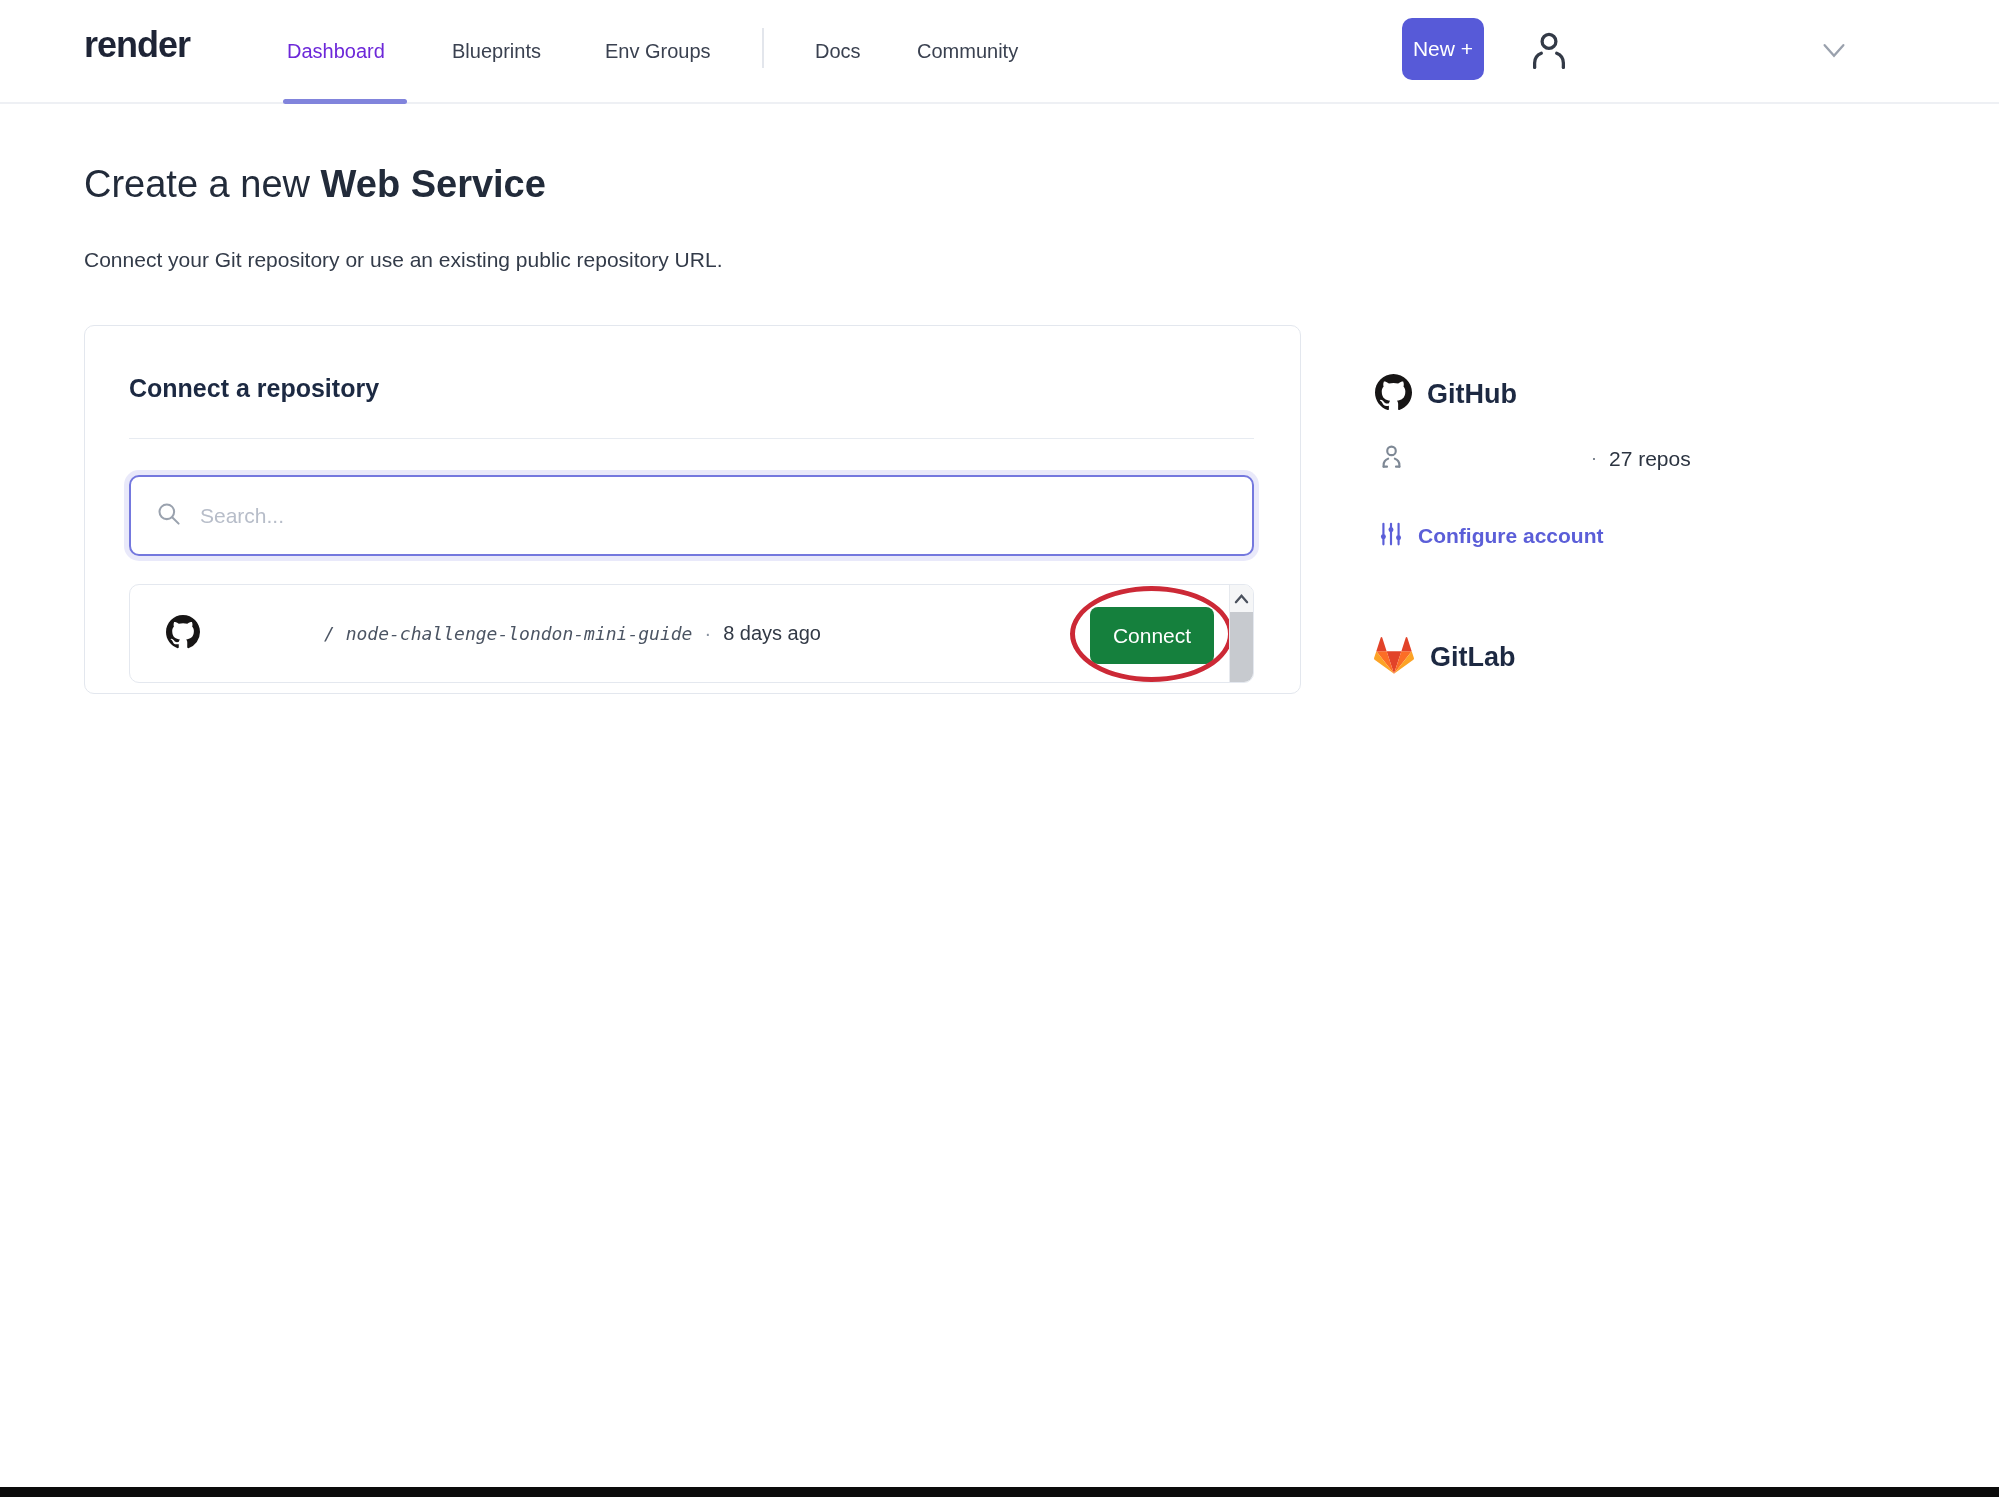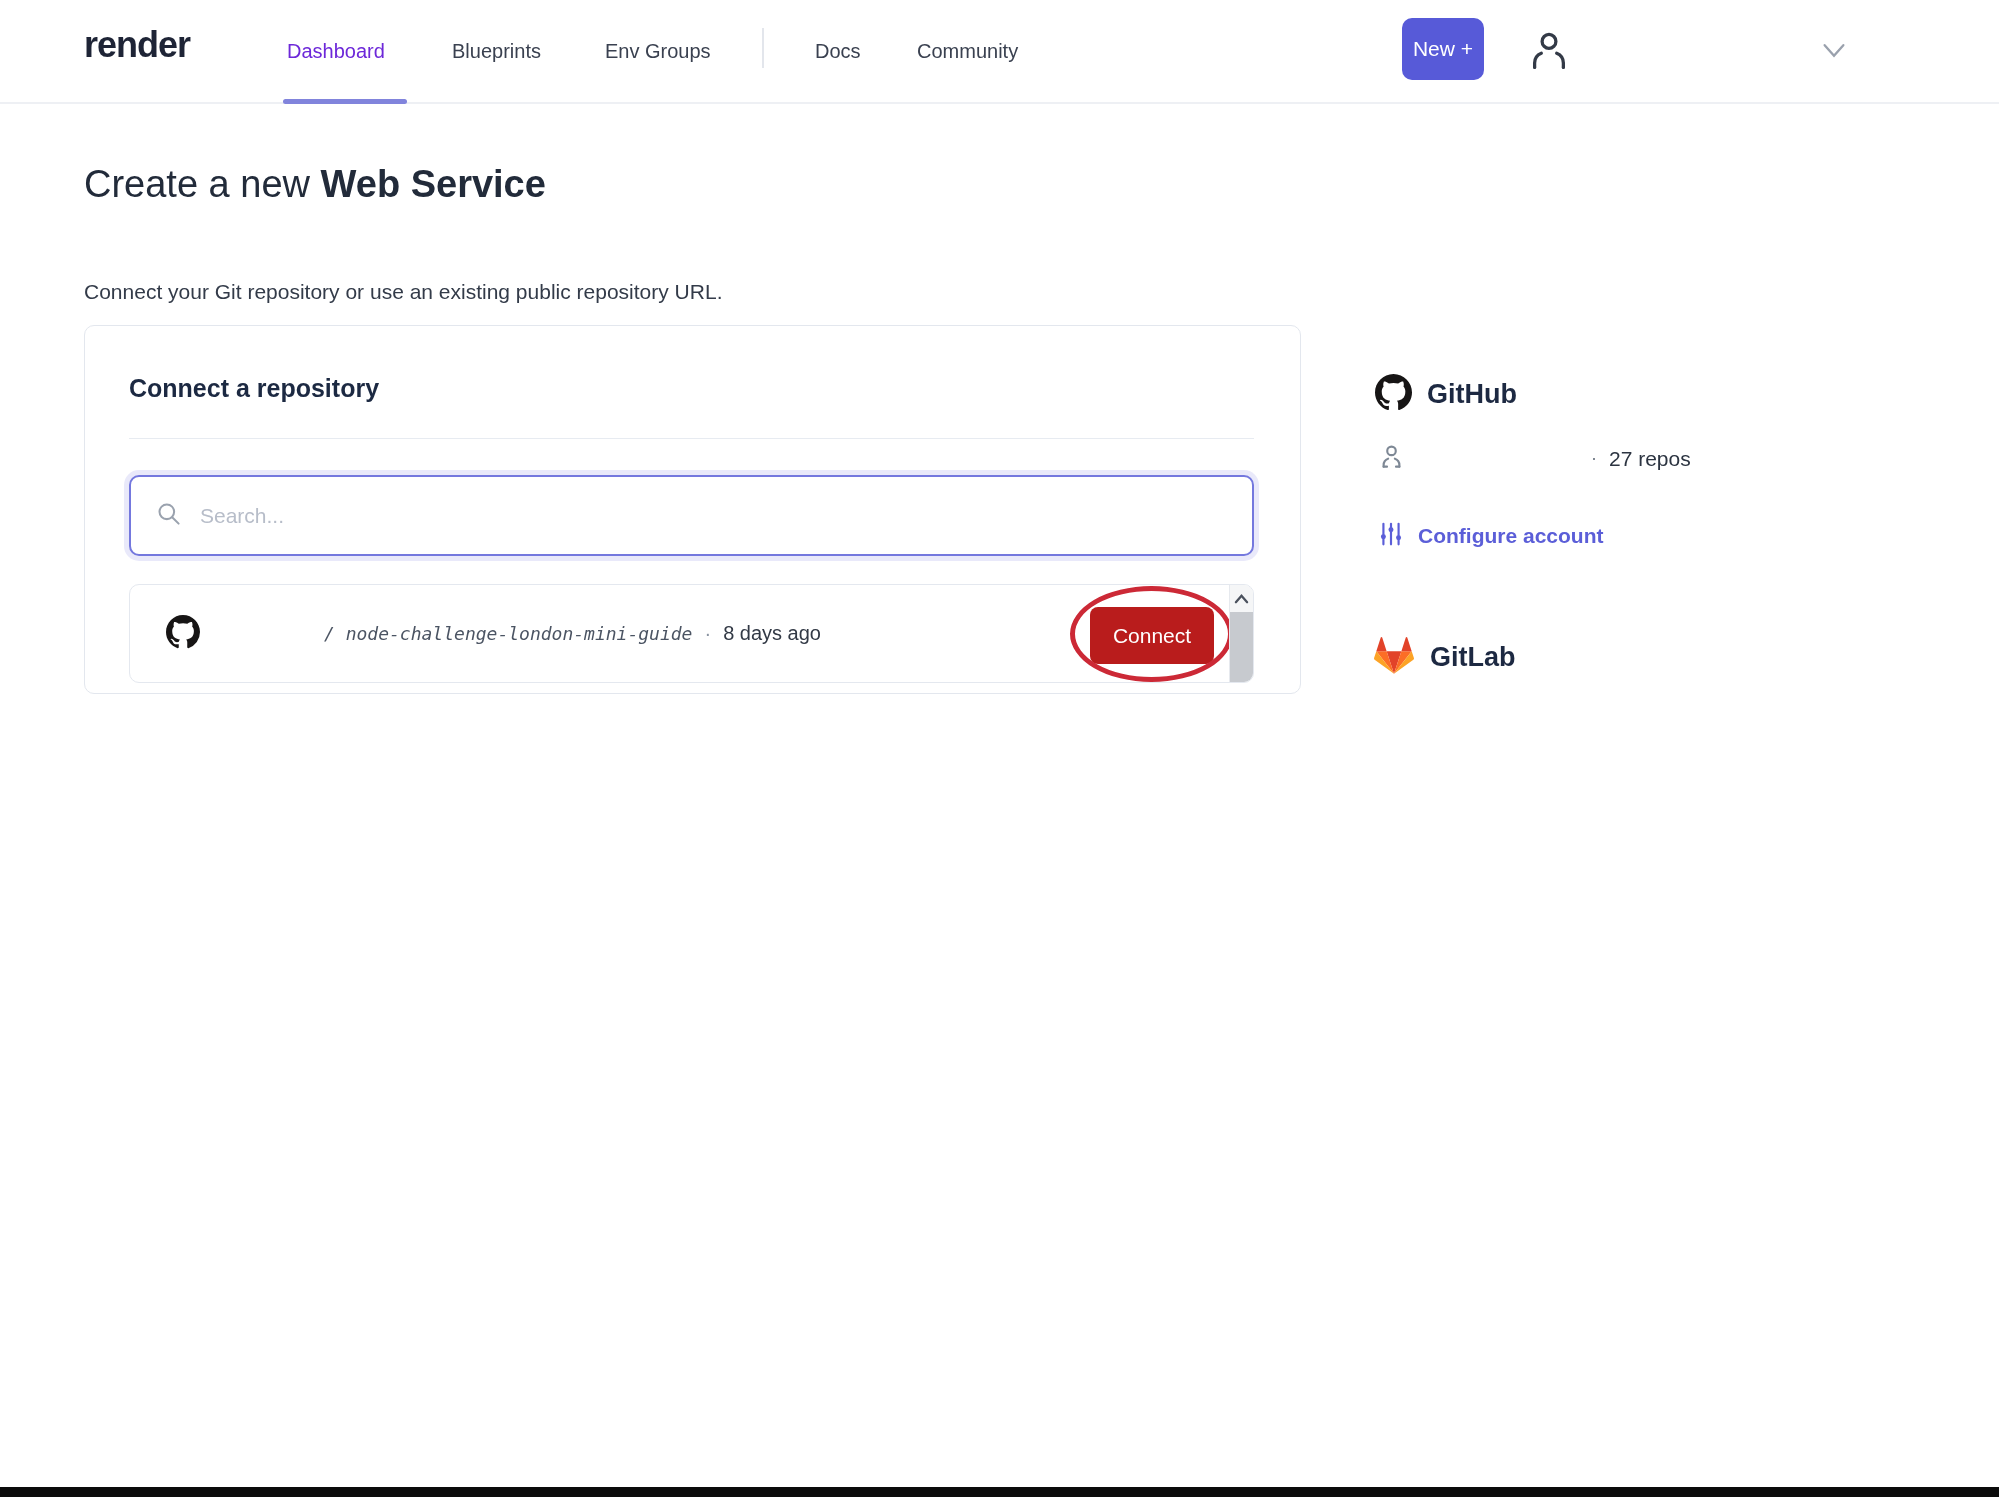--- a/index.html
+++ b/index.html
@@ -47,21 +47,21 @@
   .header-chevron { position: absolute; left: 1820px; top: 40px; cursor: pointer; }
 
   
   .page-title {
     position: absolute; left: 84px; top: 163px;
     font-size: 38px; font-weight: 400; color: #222b3a;
   }
   .page-title b { font-weight: 700; }
   .page-subtitle {
     position: absolute; left: 84px; top: 248px;
-    font-size: 21px; color: #333b49; margin-top: 32px;
+    font-size: 21px; color: #333b49;
   }
 
   
   .card {
     position: absolute; left: 84px; top: 325px; width: 1217px; height: 369px;
     background: #ffffff; border: 1px solid #e3e7ee; border-radius: 10px;
   }
   .card-heading {
     position: absolute; left: 44px; top: 48px;
     font-size: 25px; font-weight: 700; color: #1c2942;
@@ -93,21 +93,21 @@
   }
   .redacted-owner { width: 124px; height: 30px; }
   .repo-path {
     font-family: "DejaVu Sans Mono", "Liberation Mono", monospace;
     font-size: 18px; color: #4b5463; font-style: italic;
   }
   .repo-dot { margin: 0 12px; color: #8a93a1; font-size: 20px; }
   .repo-updated { font-size: 20px; color: #323945; }
   .connect-button {
     position: absolute; left: 960px; top: 22px; width: 124px; height: 57px;
-    background: #b91c1c; color: #ffffff; font-size: 21px;
+    background: #15803d; color: #ffffff; font-size: 21px;
     font-family: "Liberation Sans", sans-serif;
     border: none; border-radius: 8px; cursor: pointer;
   }
   .annotation-ellipse {
     position: absolute; left: 940px; top: 1px; width: 163px; height: 96px;
     border: 5px solid #cc2936; border-radius: 50%;
     pointer-events: none;
   }
   .repo-scrollbar {
     position: relative; width: 24px; background: #f2f3f5; border-left: 1px solid #e6e9ee;

